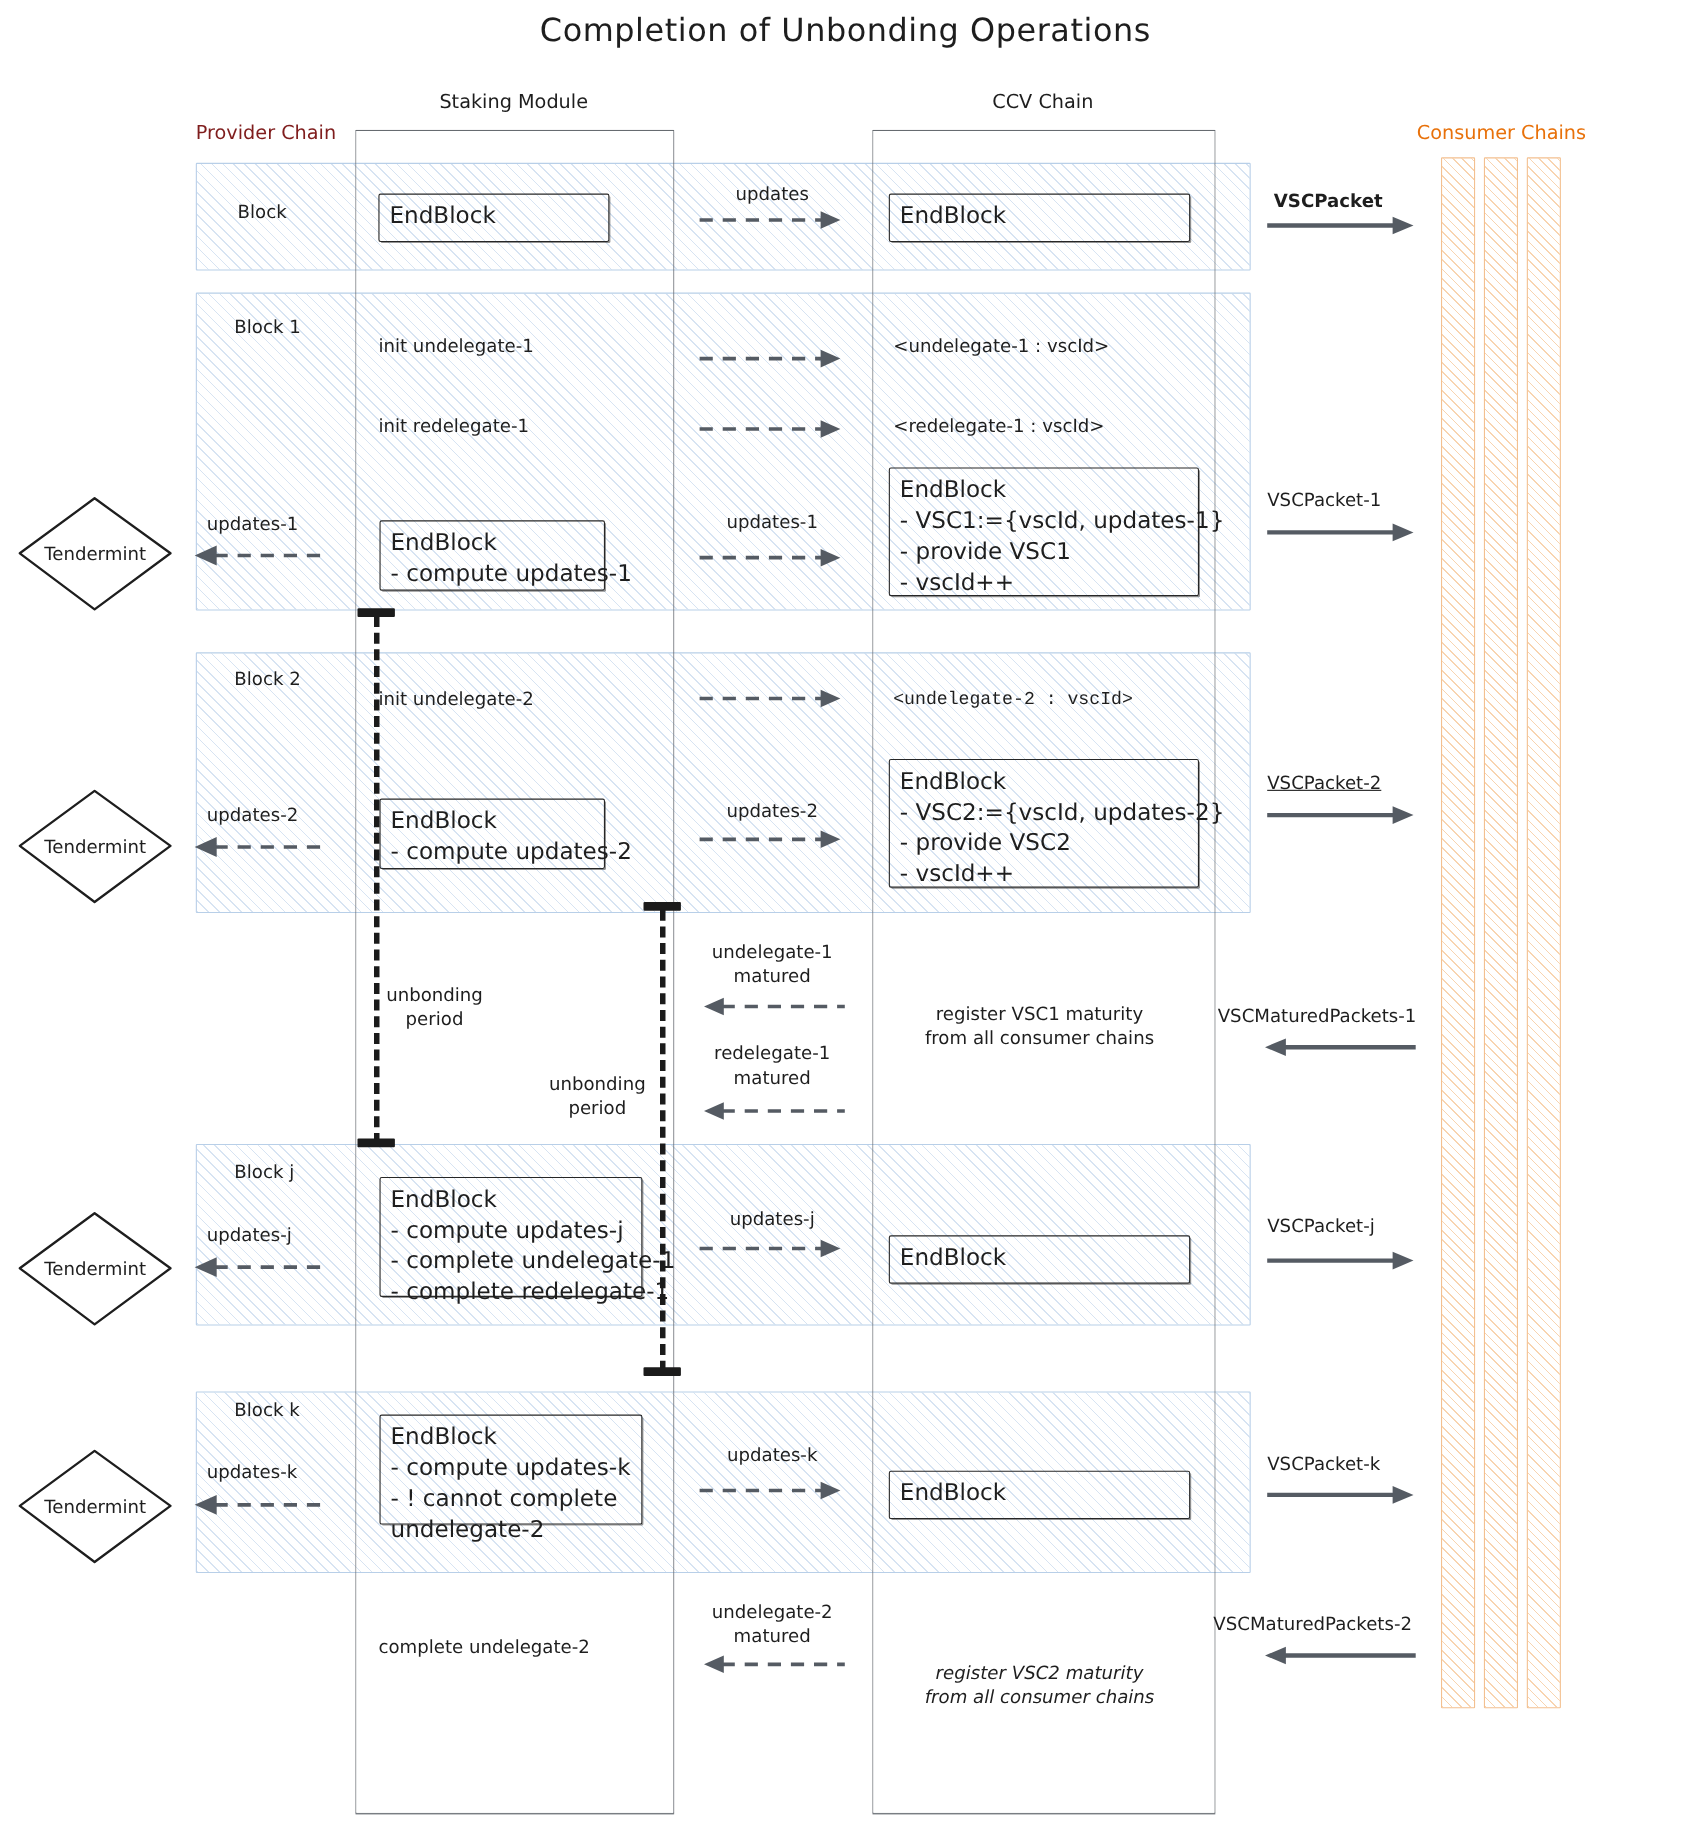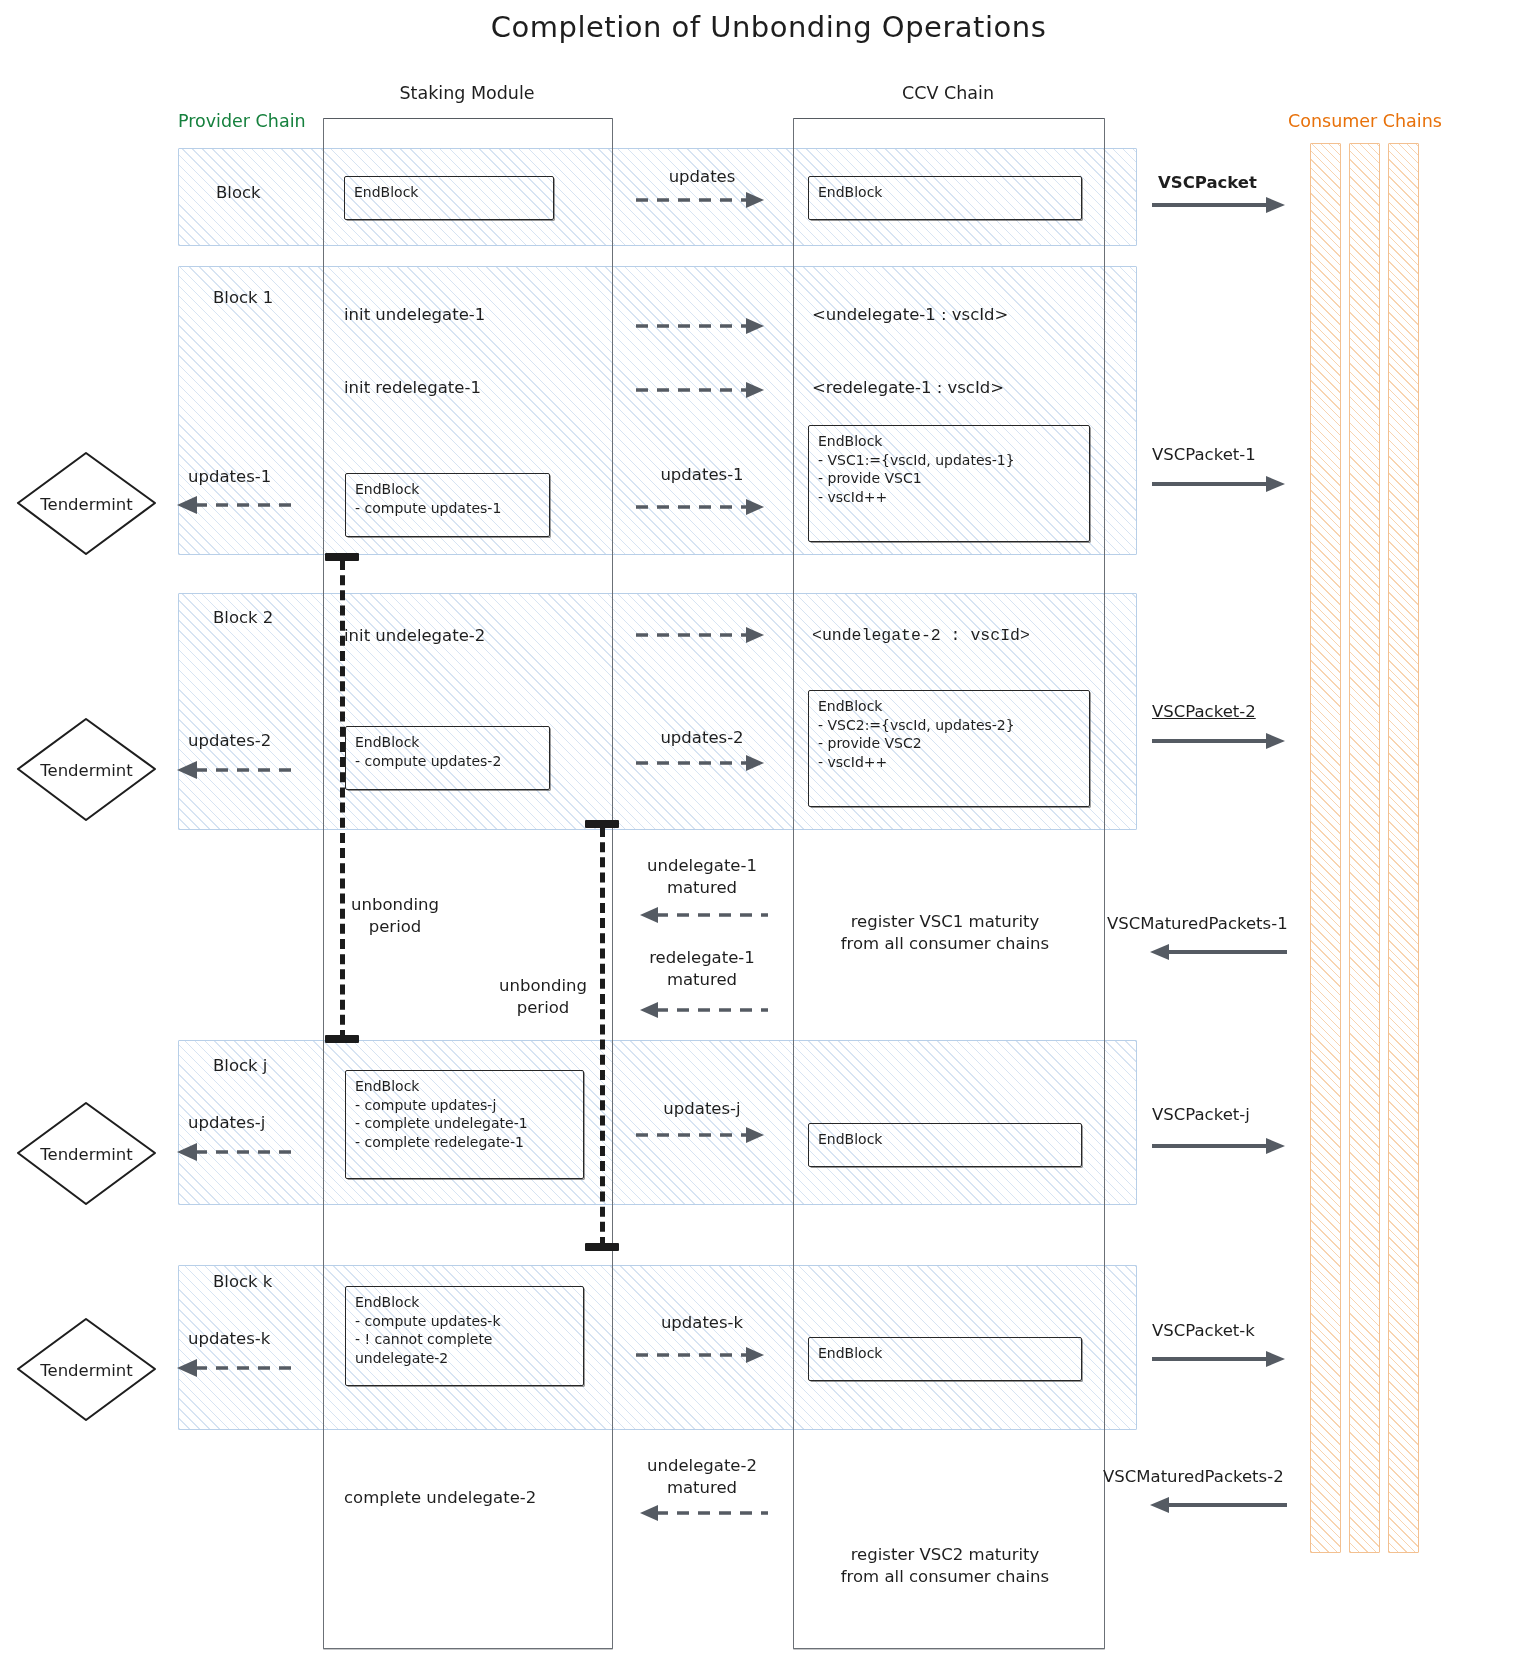--- a/index.html
+++ b/index.html
@@ -48,26 +48,26 @@
   }
   
   .nbox{
     border:1.9px solid #272727;
     border-radius:2px;
     background:transparent;
     box-shadow:1.5px 1.5px 0 -0.6px rgba(60,60,60,.55);
   }
   .nbox .txt{
     position:absolute;left:9px;top:6px;right:4px;
-    font-size:14px;line-height:1.33;white-space:pre;color:#1e1e1e;
+    font-size:21px;line-height:1.33;white-space:pre;color:#1e1e1e;
   }
   
   .lbl{font-size:16.5px;line-height:1.33;color:#1e1e1e;white-space:pre;}
   .lbl.c{text-align:center;}
-  .lbl.blue{color:#15803d;}
+  .lbl.blue{color:#7f1d1d;}
   .lbl.orange{color:#e8710a;text-align:center;}
   .lbl.big{font-size:17.5px;}
   
   .arrow svg{display:block;overflow:visible;}
   
   .diamond{}
   .diamond .dtext{
     position:absolute;left:0;top:50%;width:100%;
     transform:translateY(-50%);
     text-align:center;font-size:16.5px;color:#1e1e1e;
@@ -183,21 +183,21 @@
 <div class="abs lbl" style="left:344px;top:304px;">init undelegate-1</div>
 <div class="abs lbl" style="left:344px;top:377px;">init redelegate-1</div>
 <div class="abs lbl" style="left:344px;top:625px;">init undelegate-2</div>
 <div class="abs lbl" style="left:344px;top:1487px;">complete undelegate-2</div>
 
 <div class="abs lbl" style="left:812px;top:304px;">&lt;undelegate-1 : vscId&gt;</div>
 <div class="abs lbl" style="left:812px;top:377px;">&lt;redelegate-1 : vscId&gt;</div>
 <div class="abs lbl" style="left:812px;top:625px;font-family:Liberation Mono, monospace;">&lt;undelegate-2 : vscId&gt;</div>
 <div class="abs lbl c" style="left:800px;top:911px;width:290px;">register VSC1 maturity
 from all consumer chains</div>
-<div class="abs lbl c" style="left:800px;top:1544px;width:290px;">register VSC2 maturity
+<div class="abs lbl c" style="left:800px;top:1510px;width:290px;font-style:italic;">register VSC2 maturity
 from all consumer chains</div>
 
 <div class="abs lifeline-cap" style="left:325px;top:553px;width:34px;"></div>
 <div class="abs lifeline-dash" style="left:340px;top:560px;height:480px;"></div>
 <div class="abs lifeline-cap" style="left:325px;top:1035px;width:34px;"></div>
 <div class="abs lbl c" style="left:340px;top:894px;width:110px;">unbonding
 period</div>
 
 <div class="abs lifeline-cap" style="left:585px;top:820px;width:34px;"></div>
 <div class="abs lifeline-dash" style="left:600px;top:827px;height:420px;"></div>

